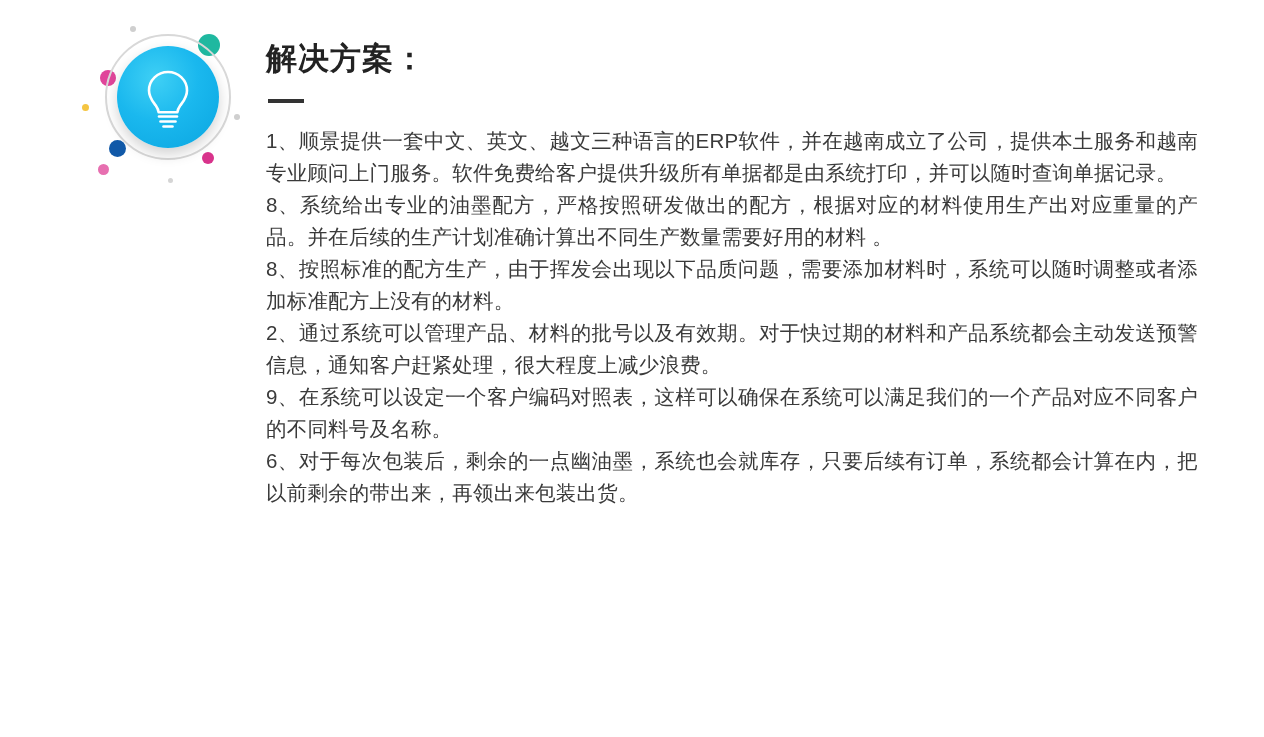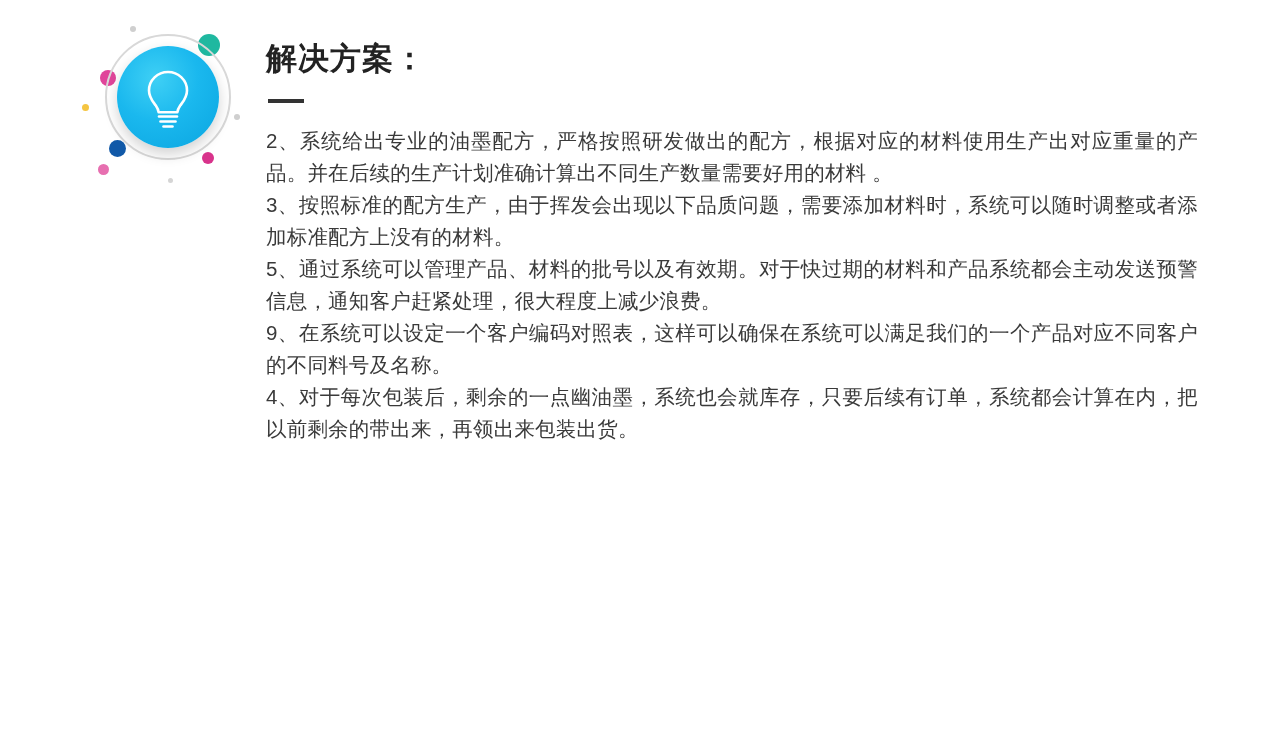--- a/index.html
+++ b/index.html
@@ -128,21 +128,22 @@
     <div class="dot dot-pink-2"></div>
     <div class="dot dot-pink-3"></div>
     <div class="dot dot-gray-3"></div>
   </div>
 
   <div class="content">
     <h1 class="title">解决方案：</h1>
     <div class="title-rule"></div>
 
     <div class="body">
-      <p class="para">2、系统给出专业的油墨配方，严格按照研发做出的配方，根据对应的材料使用生产出对应重量的产品。并在后续的生产计划准确计算出不同生产数量需要好用的材料 。</p>
-      <p class="para">3、按照标准的配方生产，由于挥发会出现以下品质问题，需要添加材料时，系统可以随时调整或者添加标准配方上没有的材料。</p>
-      <p class="para">5、通过系统可以管理产品、材料的批号以及有效期。对于快过期的材料和产品系统都会主动发送预警信息，通知客户赶紧处理，很大程度上减少浪费。</p>
+      <p class="para">1、顺景提供一套中文、英文、越文三种语言的ERP软件，并在越南成立了公司，提供本土服务和越南专业顾问上门服务。软件免费给客户提供升级所有单据都是由系统打印，并可以随时查询单据记录。</p>
+      <p class="para">8、系统给出专业的油墨配方，严格按照研发做出的配方，根据对应的材料使用生产出对应重量的产品。并在后续的生产计划准确计算出不同生产数量需要好用的材料 。</p>
+      <p class="para">8、按照标准的配方生产，由于挥发会出现以下品质问题，需要添加材料时，系统可以随时调整或者添加标准配方上没有的材料。</p>
+      <p class="para">2、通过系统可以管理产品、材料的批号以及有效期。对于快过期的材料和产品系统都会主动发送预警信息，通知客户赶紧处理，很大程度上减少浪费。</p>
       <p class="para">9、在系统可以设定一个客户编码对照表，这样可以确保在系统可以满足我们的一个产品对应不同客户的不同料号及名称。</p>
-      <p class="para">4、对于每次包装后，剩余的一点幽油墨，系统也会就库存，只要后续有订单，系统都会计算在内，把以前剩余的带出来，再领出来包装出货。</p>
+      <p class="para">6、对于每次包装后，剩余的一点幽油墨，系统也会就库存，只要后续有订单，系统都会计算在内，把以前剩余的带出来，再领出来包装出货。</p>
     </div>
   </div>
 
 </div>
 
 </body></html>

